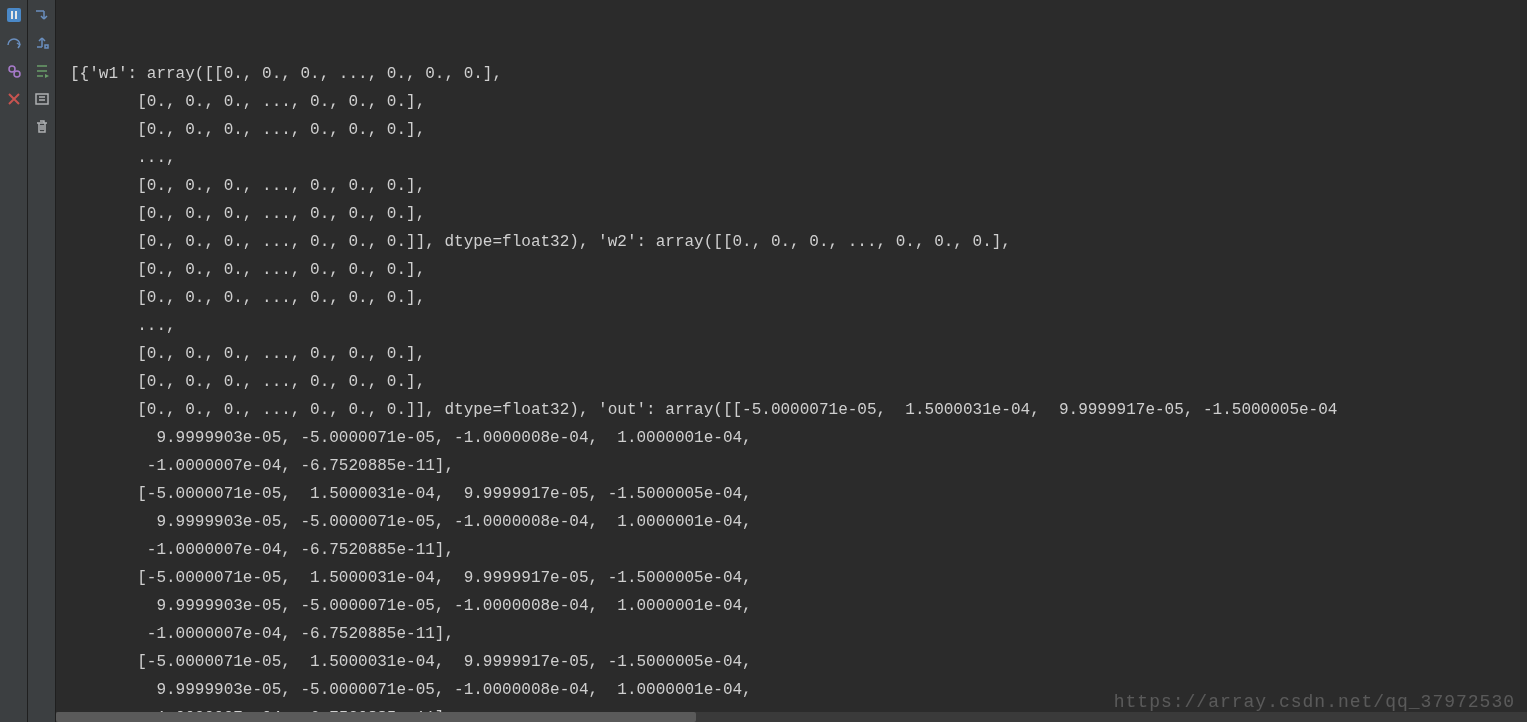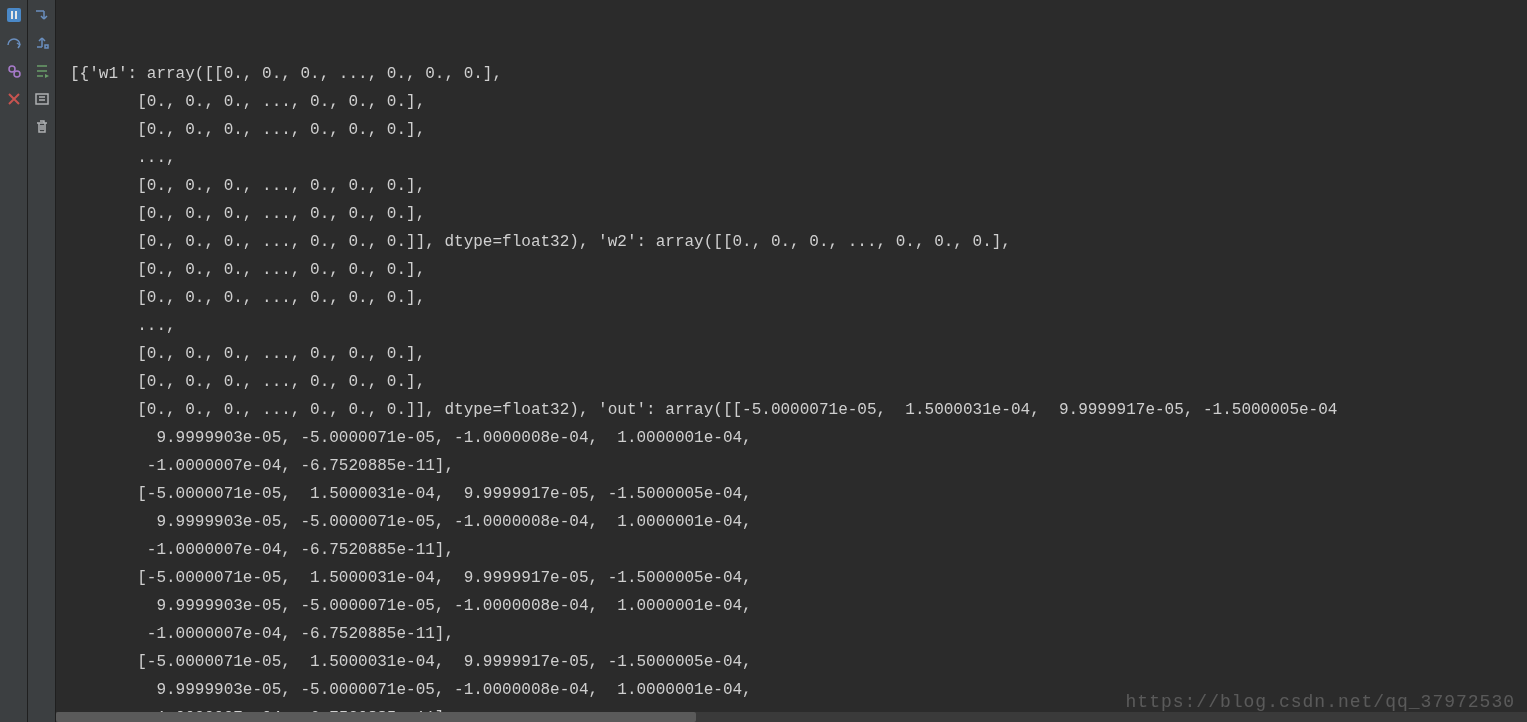--- a/index.html
+++ b/index.html
@@ -169,17 +169,17 @@
          9.9999903e-05, -5.0000071e-05, -1.0000008e-04,  1.0000001e-04,
         -1.0000007e-04, -6.7520885e-11],
        [-5.0000071e-05,  1.5000031e-04,  9.9999917e-05, -1.5000005e-04,
          9.9999903e-05, -5.0000071e-05, -1.0000008e-04,  1.0000001e-04,
         -1.0000007e-04, -6.7520885e-11],
        [-5.0000071e-05,  1.5000031e-04,  9.9999917e-05, -1.5000005e-04,
          9.9999903e-05, -5.0000071e-05, -1.0000008e-04,  1.0000001e-04,
         -1.0000007e-04, -6.7520885e-11],
        [-5.0000071e-05,  1.5000031e-04,  9.9999917e-05, -1.5000005e-04,
          9.9999903e-05, -5.0000071e-05, -1.0000008e-04,  1.0000001e-04,</pre>
-  <div class="watermark">https://blog.csdn.net/qq_37972530</div>
+  <div class="watermark">https://array.csdn.net/qq_37972530</div>
   <div class="hscroll">
     <div class="thumb"></div>
   </div>
 </div>
 
 </body></html>

